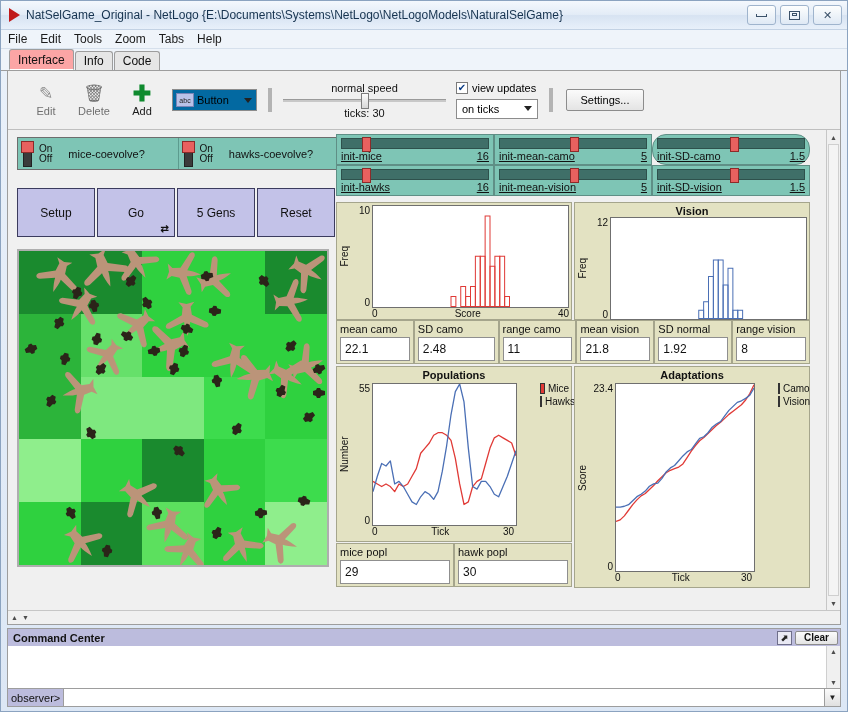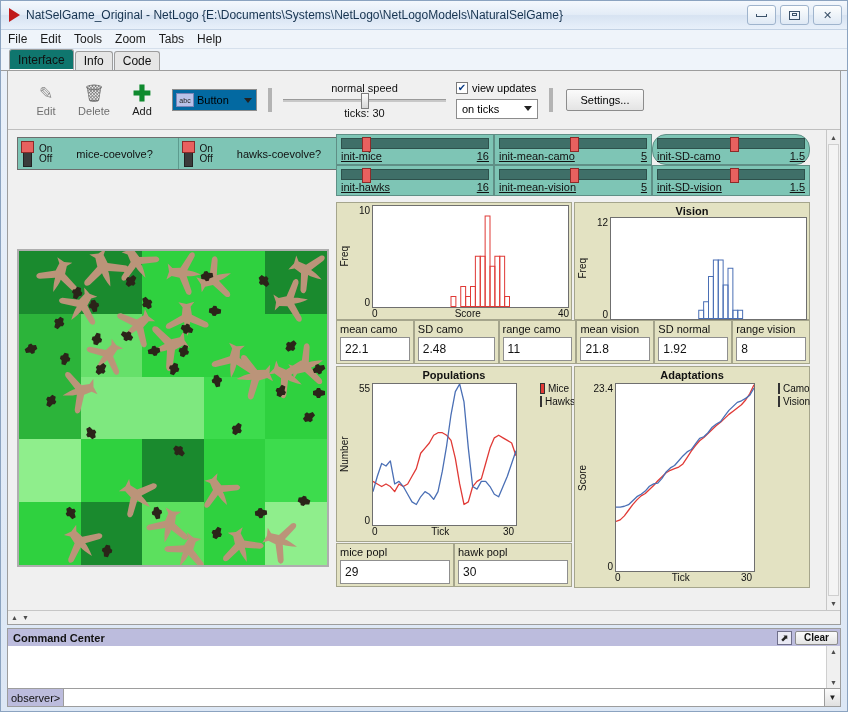--- a/index.html
+++ b/index.html
@@ -61,21 +61,21 @@
     padding-left:8px; background:#eff4fa;
     border-bottom:1px solid #9d9d9d;
   }
   .tab {
     height:19px; padding:0 8px; margin-right:1px;
     display:flex;align-items:center;
     border:1px solid #9d9d9d; border-bottom:none;
     border-radius:3px 3px 0 0;
     background:#e6e6e6; font-size:12px; color:#111;
   }
-  .tab.active { background:#0f766e; height:21px; border-bottom:1px solid #fff;text-align:center; }
+  .tab.active { background:#fca5a5; height:21px; border-bottom:1px solid #fff;text-align:center; }
 
   
   #iface {
     flex:1; position:relative; background:#f0f0f0;
     border:1px solid #9d9d9d; border-top:none;
     margin:0 6px 0 6px;
     display:flex; flex-direction:column;
     overflow:hidden;
   }
   #toolbar {
@@ -157,21 +157,21 @@
   .switch + .switch { border-left:1px solid #5c9b8e; }
   .sw-toggle { width:13px; height:26px; position:relative; margin-right:5px; }
   .sw-slot {
     position:absolute; left:2px; top:0; width:9px; height:26px;
     background:#3b3b3b; border:1px solid #222;
   }
   .sw-knob {
     position:absolute; left:0; top:0; width:13px;height:12px;
     background:#e8615f; border:1px solid #8c2b2a;
   }
-  .sw-labels { font-size:10px; line-height:10px; color:#111; margin-right:24px; }
+  .sw-labels { font-size:10px; line-height:10px; color:#111; margin-right:16px; }
   .sw-name { font-size:11px; color:#111; }
 
   
   .btn-grp { display:flex; }
   .nlbtn {
     background:#c3c2e8; border:1px solid #3b3b5e;
     display:flex;align-items:center;justify-content:center;
     font-size:12px; color:#111; position:relative;
   }
   .nlbtn + .nlbtn { margin-left:2px; }
@@ -391,20 +391,35 @@
               <div class="sw-knob"></div>
             </div>
             <div class="sw-labels">
               <div>On</div>
               <div>Off</div>
             </div>
             <div class="sw-name">hawks-coevolve?</div>
           </div>
         </div>
 
+        <div class="widget btn-grp" style="left:9px;top:58px;">
+          <div class="nlbtn" style="width:78px;height:49px;">
+            <span>Setup</span>
+          </div>
+          <div class="nlbtn" style="width:78px;height:49px;">
+            <span>Go</span>
+            <span class="loop">⇄</span>
+          </div>
+          <div class="nlbtn" style="width:78px;height:49px;">
+            <span>5 Gens</span>
+          </div>
+          <div class="nlbtn" style="width:78px;height:49px;">
+            <span>Reset</span>
+          </div>
+        </div>
 
         <div id="world" class="widget" style="left:9px;top:119px;width:312px;height:318px;">
           <div id="patches">
               <div style="background: rgb(26, 138, 46);"></div>
               <div style="background: rgb(26, 138, 46);"></div>
               <div style="background: rgb(47, 209, 63);"></div>
               <div style="background: rgb(47, 209, 63);"></div>
               <div style="background: rgb(26, 138, 46);"></div>
               <div style="background: rgb(44, 180, 58);"></div>
               <div style="background: rgb(102, 224, 106);"></div>

